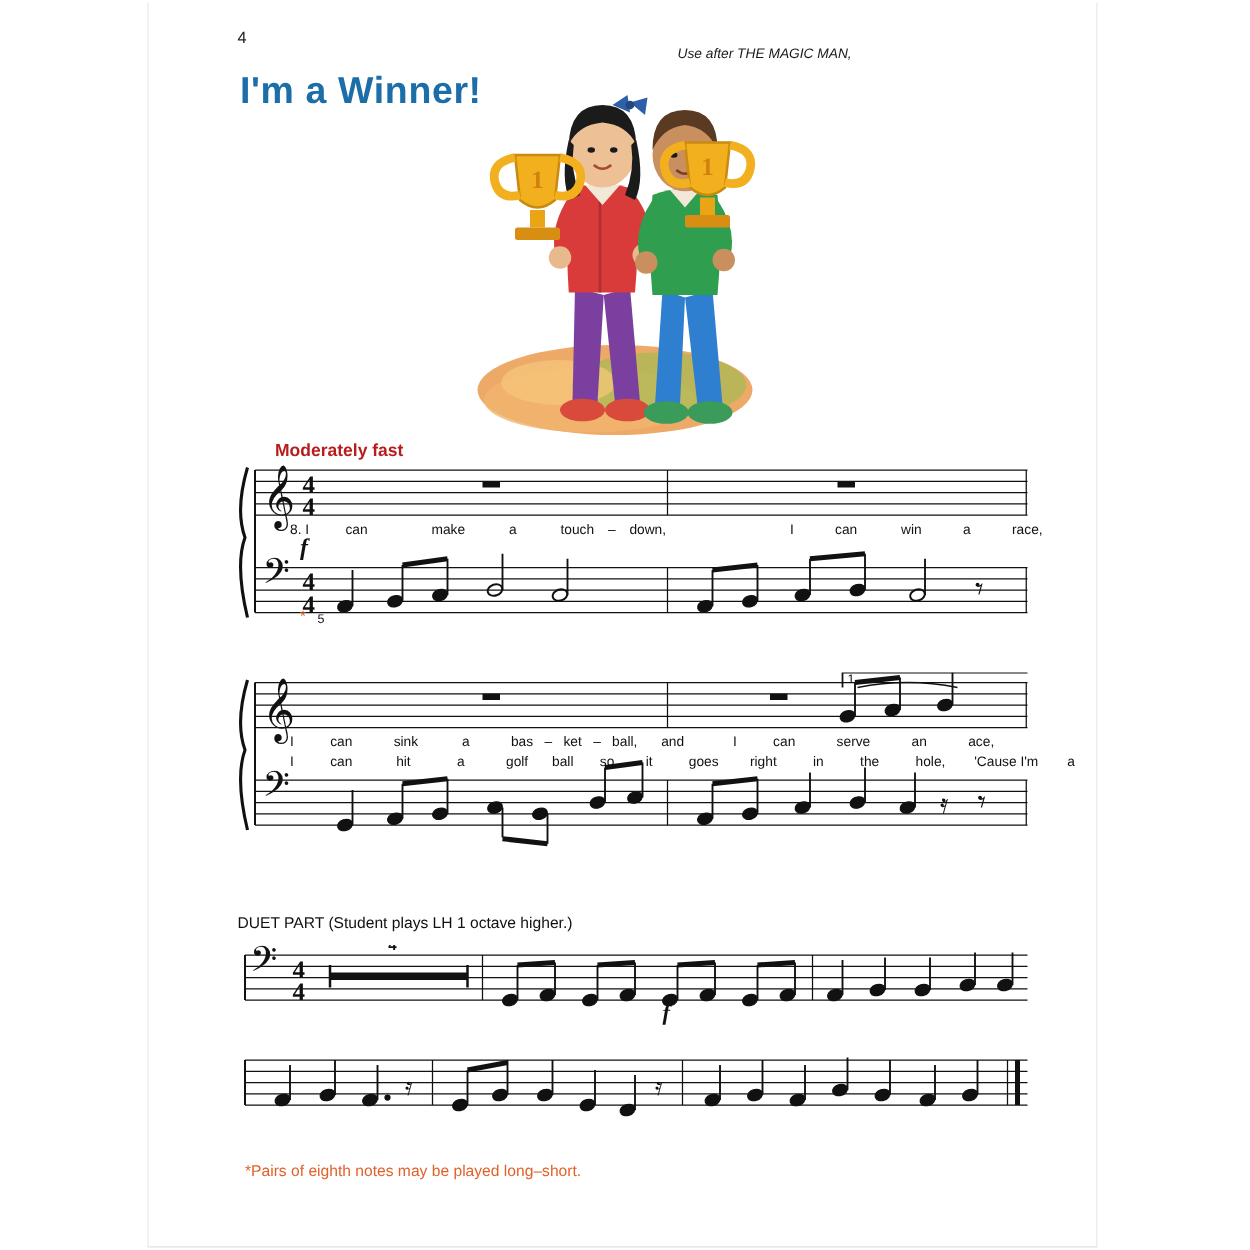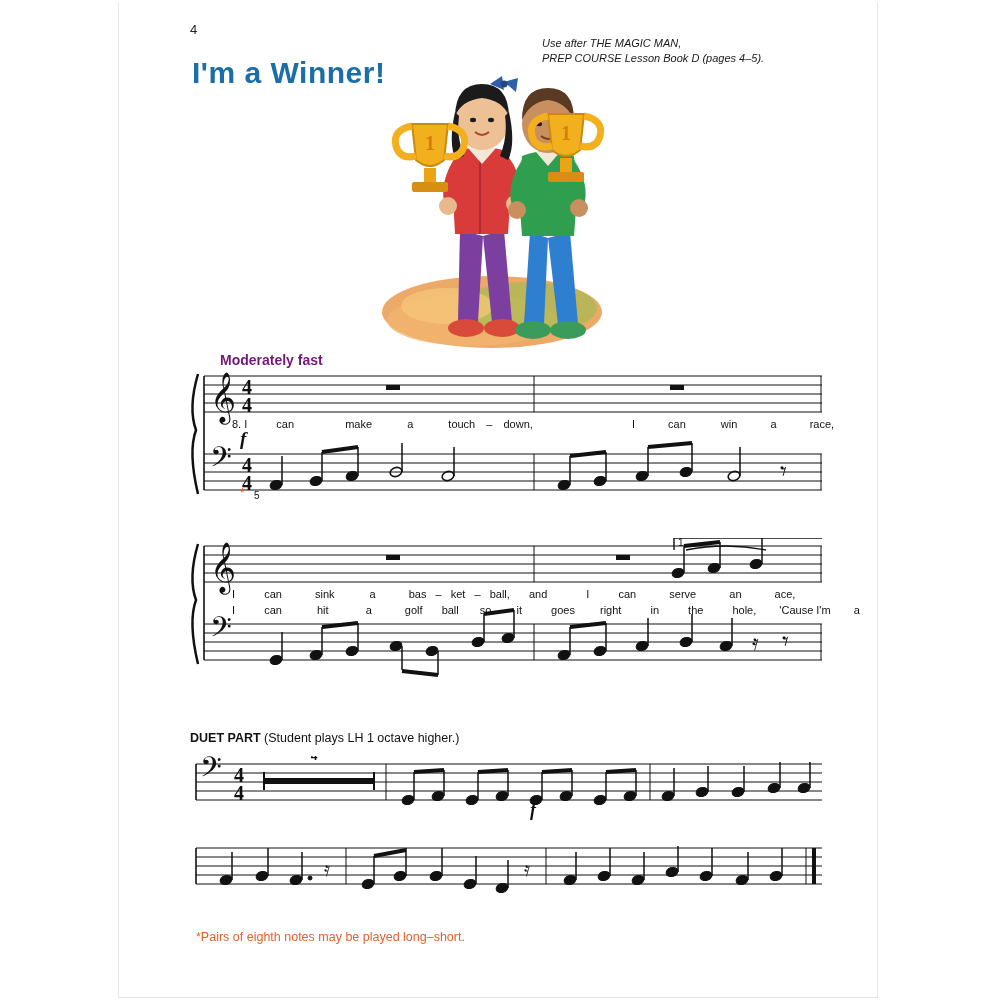--- a/index.html
+++ b/index.html
@@ -69,30 +69,30 @@
     top: 40px;
     width: 290px;
     height: 320px;
   }
   .tempo {
     position: absolute;
     left: 220px;
     top: 352px;
     font-size: 14px;
     font-weight: bold;
-    color: #701a75;
+    color: #b91c1c;
   }
   .duet-head {
     position: absolute;
     left: 190px;
     top: 731px;
     font-size: 12.5px;
     color: #111;
   }
-  .duet-head b { font-weight: bold; }
+  .duet-head b { font-weight: normal; }
   .footnote {
     position: absolute;
     left: 196px;
     top: 930px;
     font-size: 12.5px;
     color: #e0622a;
     font-family: "Liberation Sans", sans-serif;
   }
   .lyric {
     position: absolute;
@@ -127,21 +127,20 @@
 
 <div class="page">
   <div class="page-frame"></div>
 
   <div class="page-number">4</div>
 
   <div class="song-title">I'm a Winner!</div>
 
   <div class="use-after">
     <div>Use after THE MAGIC MAN,</div>
-    <div>PREP COURSE Lesson Book D (pages 4–5).</div>
   </div>
 
   <div class="illustration">
     <svg width="290" height="320" viewBox="0 0 290 320">
 
       <ellipse cx="140" cy="272" rx="110" ry="36" fill="#ea9a4e" opacity="0.85"></ellipse>
       <ellipse cx="120" cy="280" rx="85" ry="26" fill="#f0b46e" opacity="0.8"></ellipse>
       <ellipse cx="175" cy="268" rx="70" ry="26" fill="#8fbf4a" opacity="0.55"></ellipse>
       <ellipse cx="95" cy="266" rx="46" ry="18" fill="#f5c77a" opacity="0.7"></ellipse>
 

